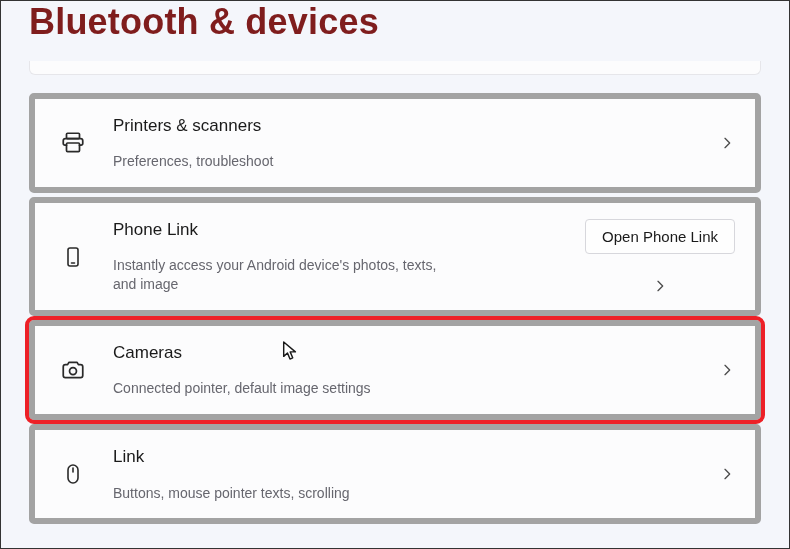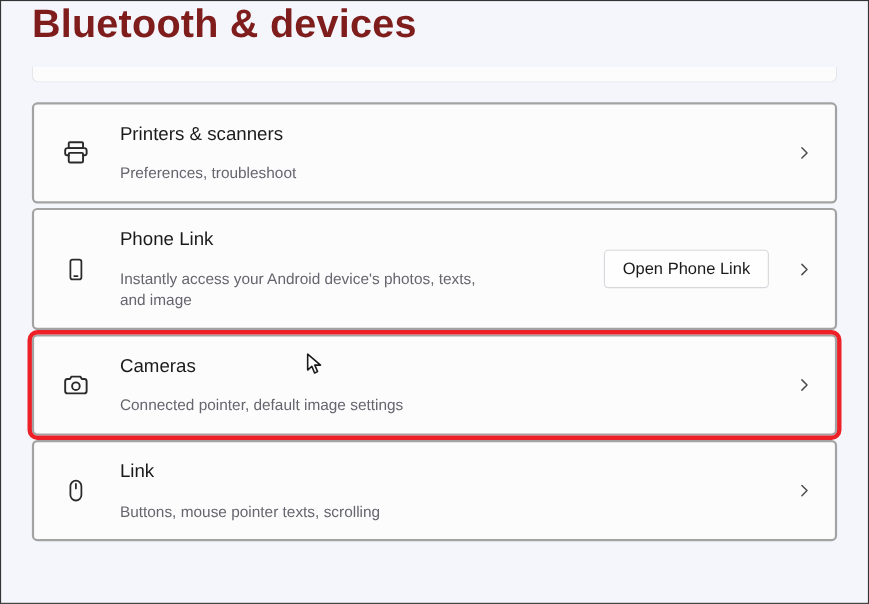--- a/index.html
+++ b/index.html
@@ -27,21 +27,21 @@
       border: 1px solid #e6e6ea;
       border-top: none;
       border-radius: 0 0 6px 6px;
       margin-bottom: 18px;
     }
     .settings-list { display: flex; flex-direction: column; gap: 4px; }
     .setting-row {
       display: flex;
       align-items: center;
       background: #fcfcfd;
-      border: 2px solid #a3a3a3;
+      border: 6px solid #a3a3a3;
       border-radius: 5px;
       padding: 16px 20px 16px 24px;
       min-height: 72px;
       position: relative;
     }
     .setting-row.highlight {
       outline: 4px solid #ed2027;
       outline-offset: 0;
       z-index: 2;
     }
@@ -68,20 +68,21 @@
       color: #66666e;
       line-height: 1.35;
       margin-top: 16px;
       max-width: 340px;
     }
     .row-actions {
       display: flex;
       align-items: center;
       gap: 24px;
       margin-left: 16px;
+      flex-direction: column;
     }
     .action-button {
       background: #fefefe;
       border: 1px solid #d7d7dc;
       border-radius: 4px;
       padding: 8px 16px;
       font-size: 15px;
       color: #1a1a1a;
       cursor: pointer;
       font-family: inherit;

